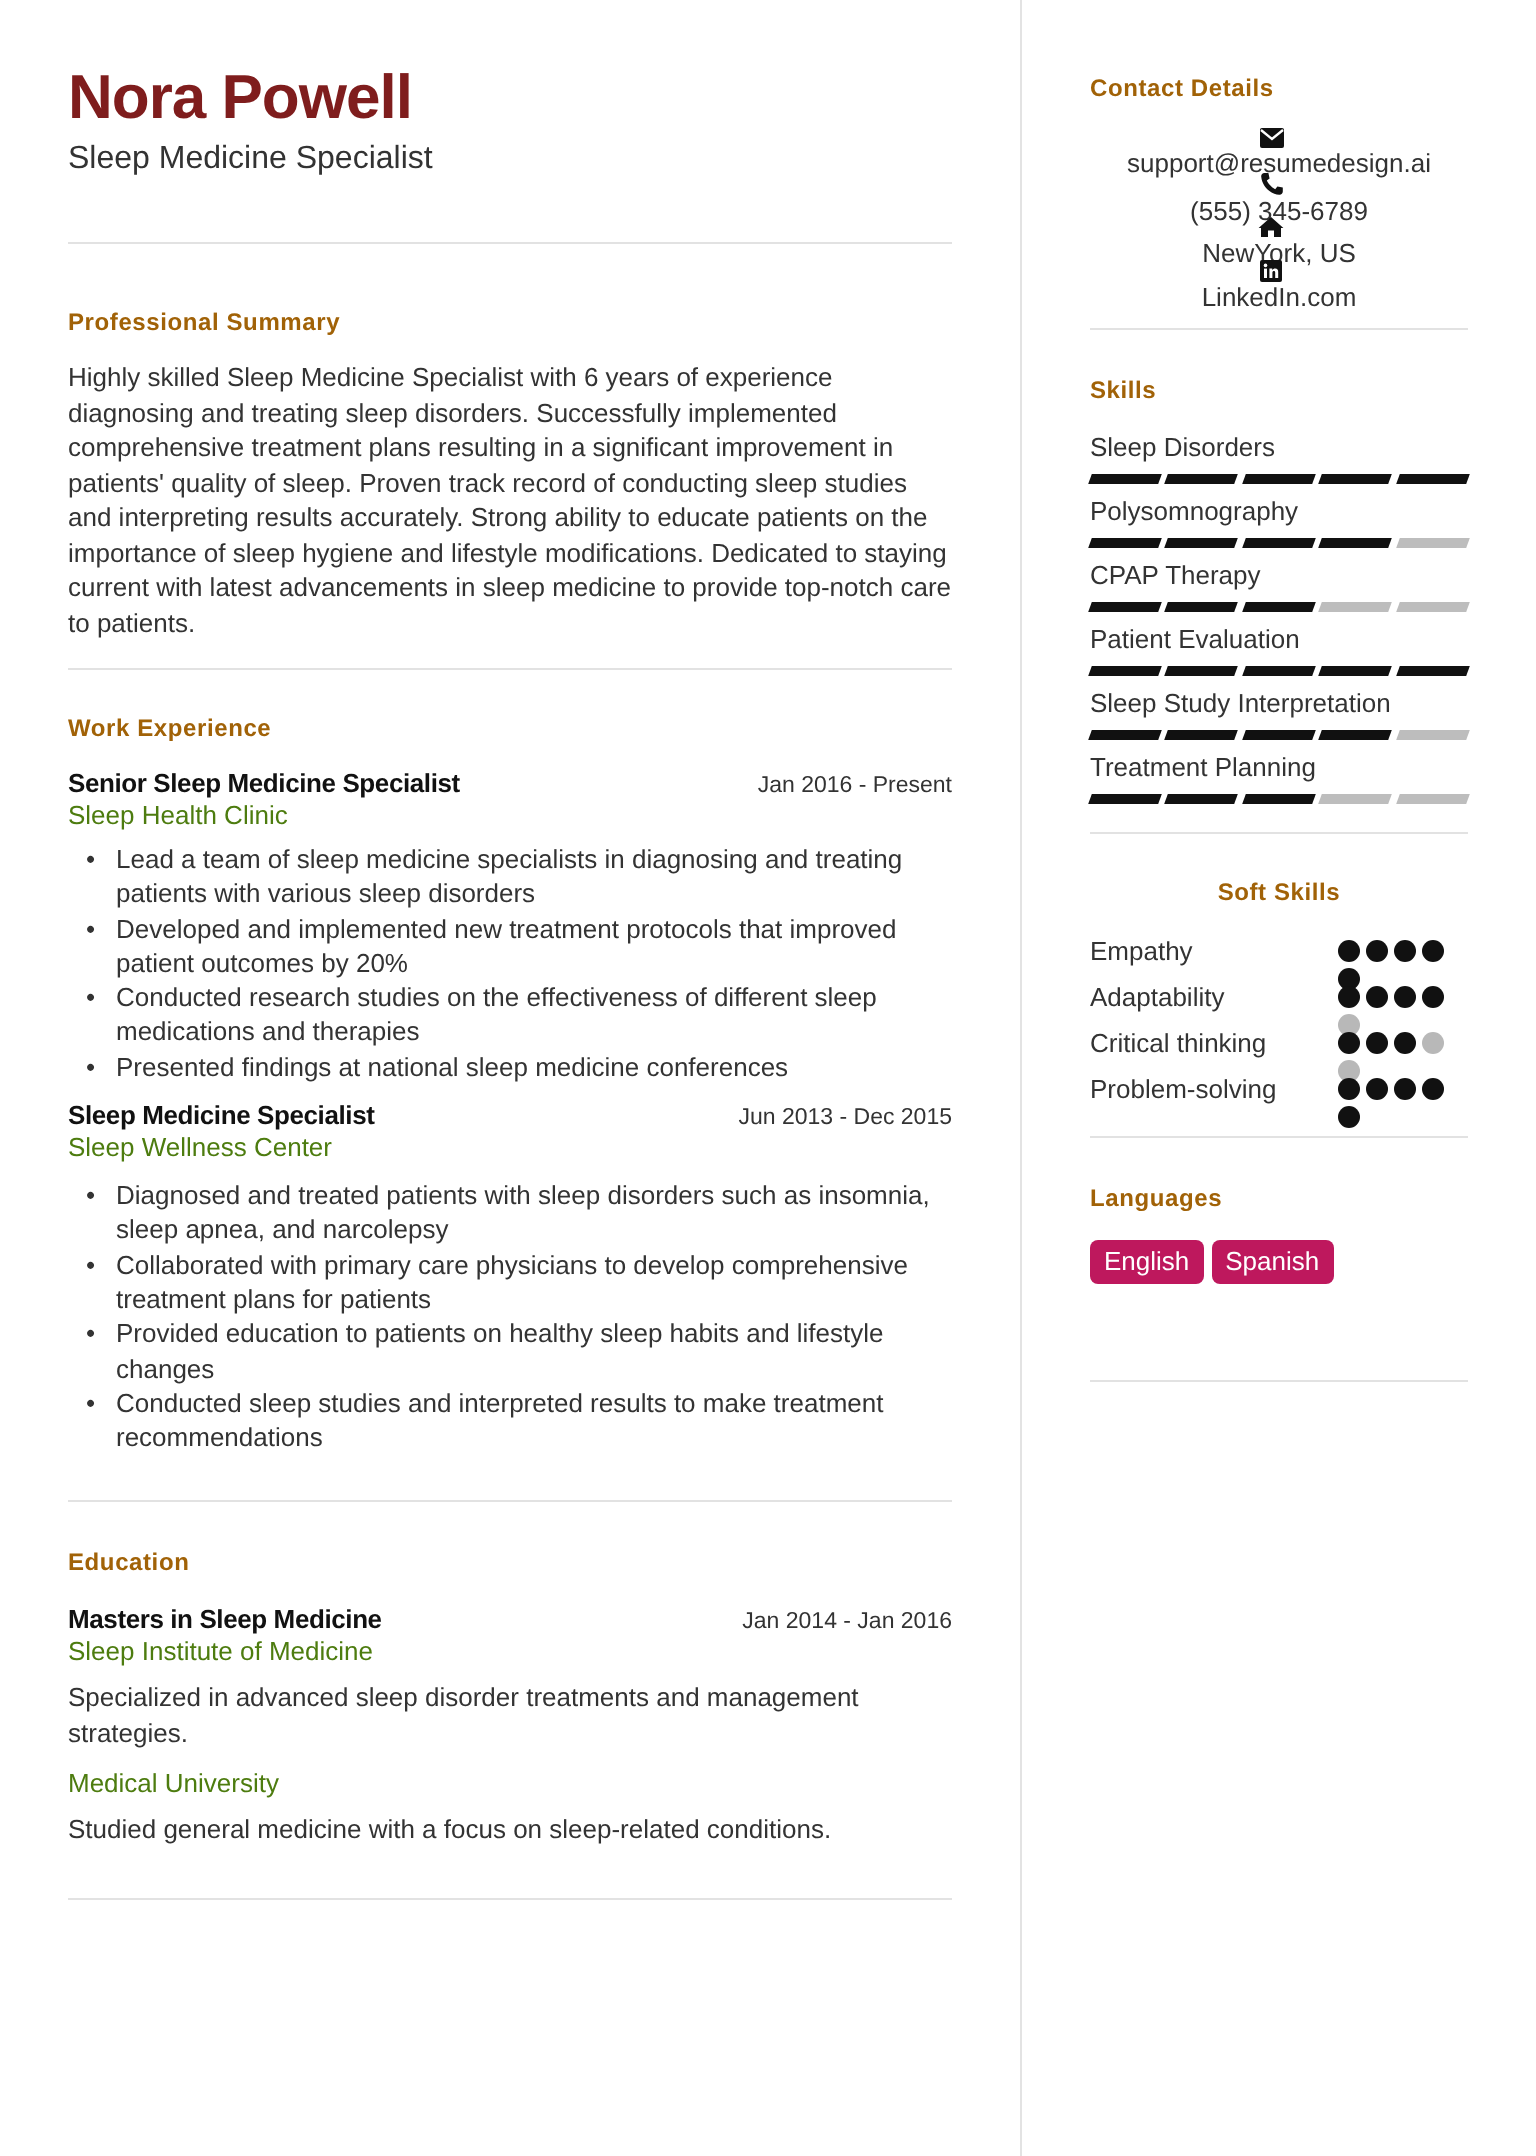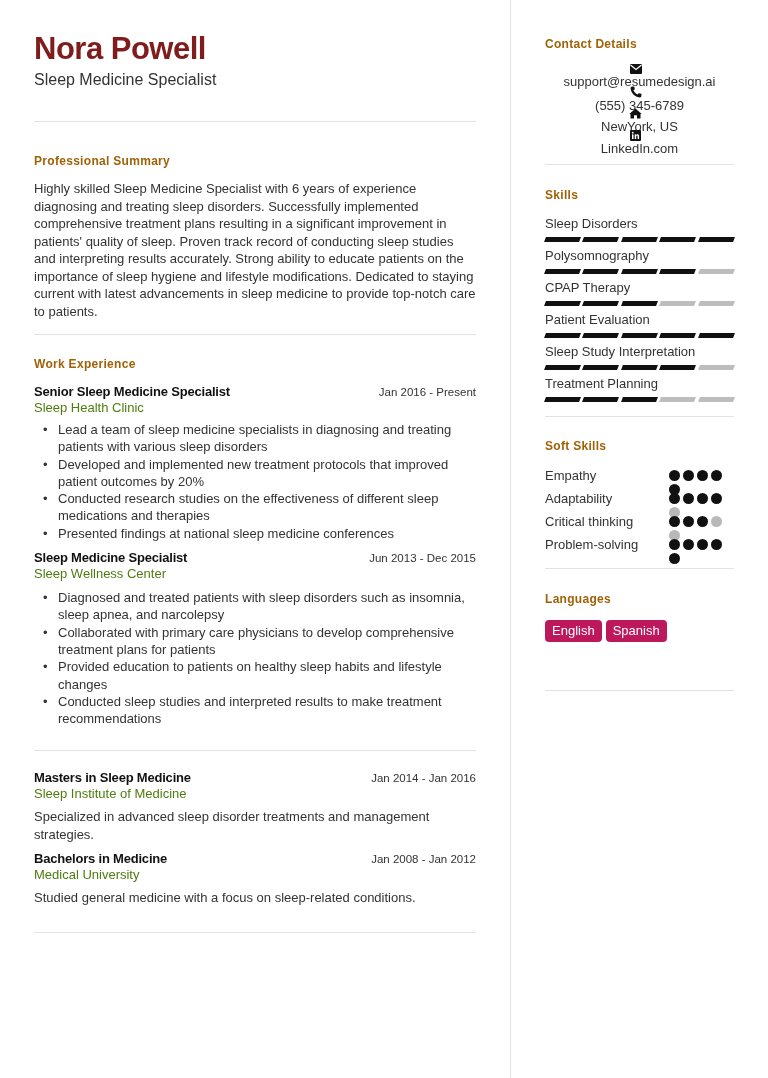--- a/index.html
+++ b/index.html
@@ -93,35 +93,32 @@
           <li>Collaborated with primary care physicians to develop comprehensive treatment plans for patients</li>
           <li>Provided education to patients on healthy sleep habits and lifestyle changes</li>
           <li>Conducted sleep studies and interpreted results to make treatment recommendations</li>
         </ul>
       </div>
     </div>
 
     <div class="hr" style="margin-top:23px;"></div>
 
     <div style="margin-top:19px;">
+      <div class="section-title">Education</div>
 
       <div style="margin-top:10px;">
         <div class="job-head">
           <span class="job-title">Masters in Sleep Medicine</span>
           <span class="job-date">Jan 2014 - Jan 2016</span>
         </div>
         <div class="job-org">Sleep Institute of Medicine</div>
         <div class="para" style="margin-top:6px;">Specialized in advanced sleep disorder treatments and management strategies.</div>
       </div>
 
       <div style="margin-top:8px;">
-        <div class="job-head">
-          <span class="job-title">Bachelors in Medicine</span>
-          <span class="job-date">Jan 2008 - Jan 2012</span>
-        </div>
         <div class="job-org">Medical University</div>
         <div class="para" style="margin-top:6px;">Studied general medicine with a focus on sleep-related conditions.</div>
       </div>
     </div>
 
     <div class="hr" style="margin-top:25px;"></div>
   </div>
 
   <div class="divider-v"></div>
 
@@ -231,21 +228,21 @@
               <span class="seg"></span>
               <span class="seg off"></span>
               <span class="seg off"></span>
             </div>
           </div>
         </div>
       <div class="hr" style="margin-top:14px;"></div>
     </div>
 
     <div style="margin-top:18px;">
-      <div class="section-title light" style="font-weight:bold;">Soft Skills</div>
+      <div class="section-title light" style="font-weight:bold;text-align:center;">Soft Skills</div>
       <div id="soft-list" style="margin-top:10px;">
           <div class="soft-row">
             <div class="soft-name">Empathy</div>
             <div class="dots">
               <span class="dot"></span>
               <span class="dot"></span>
               <span class="dot"></span>
               <span class="dot"></span>
               <span class="dot"></span>
             </div>

